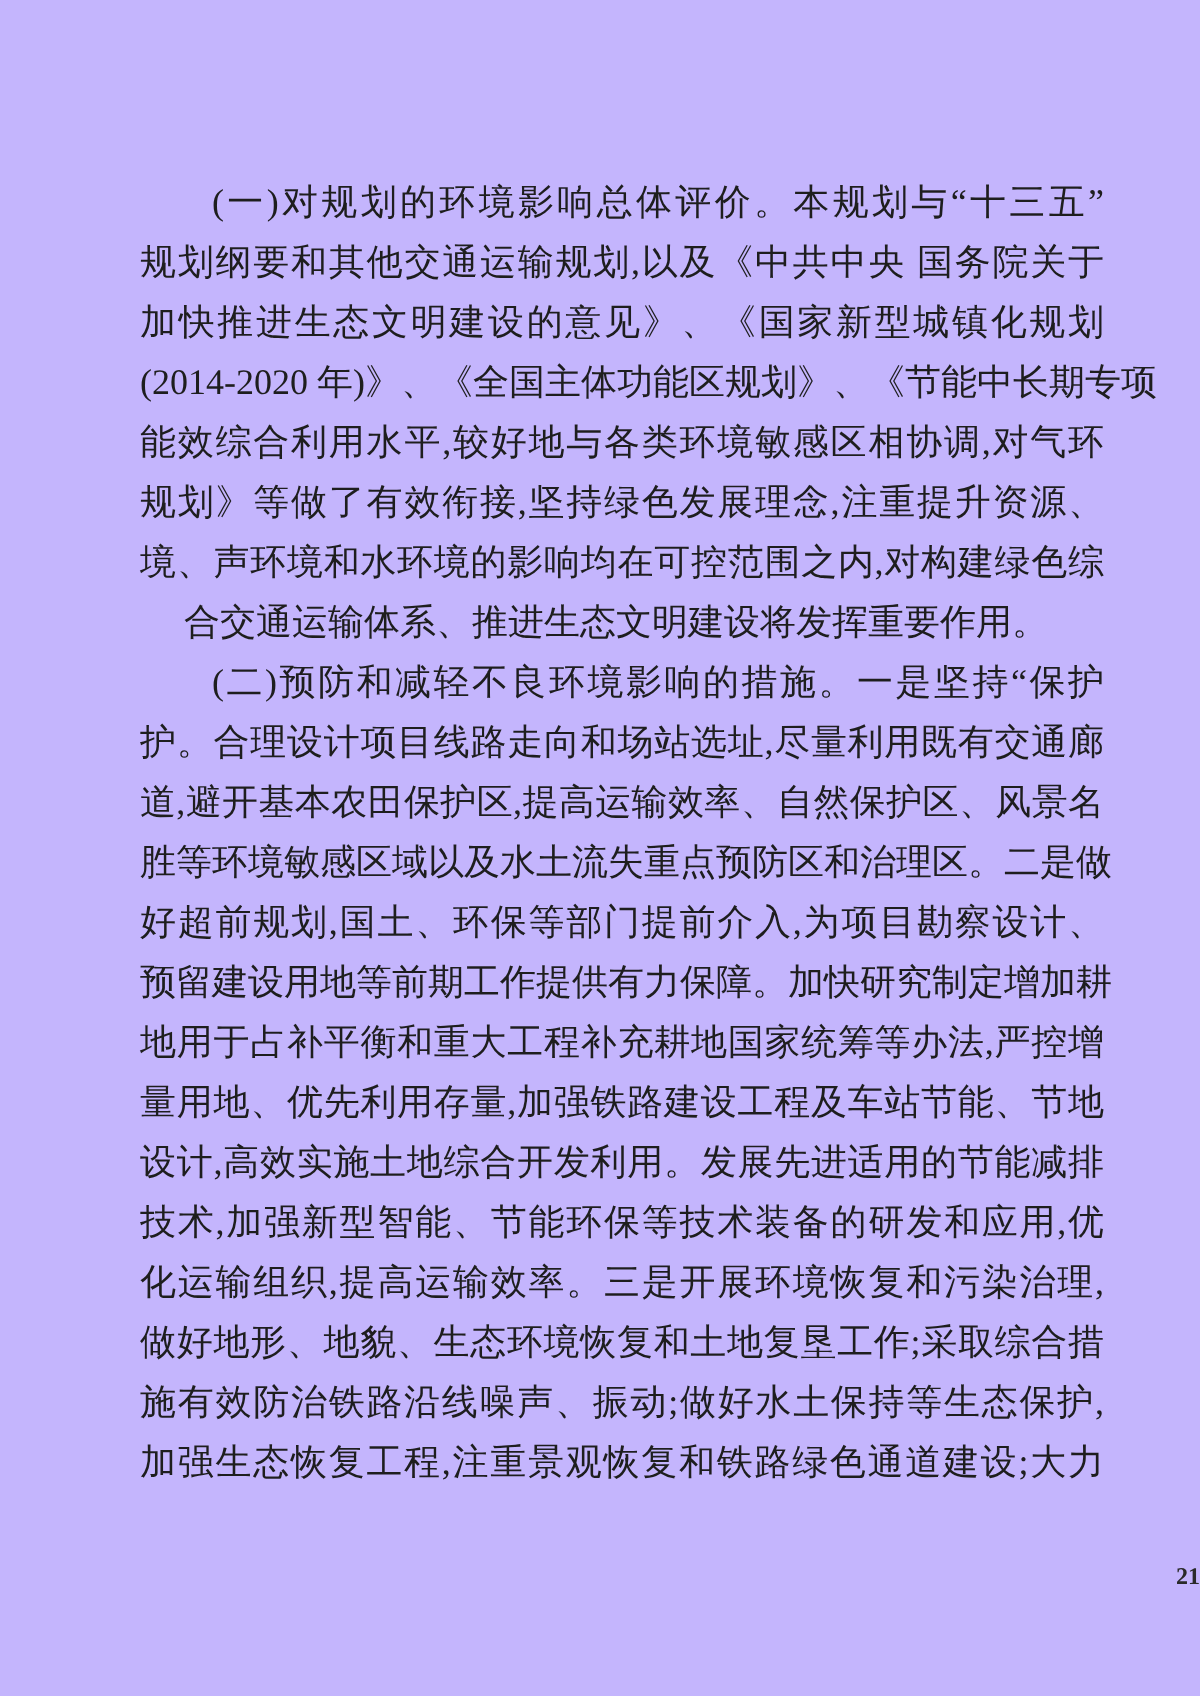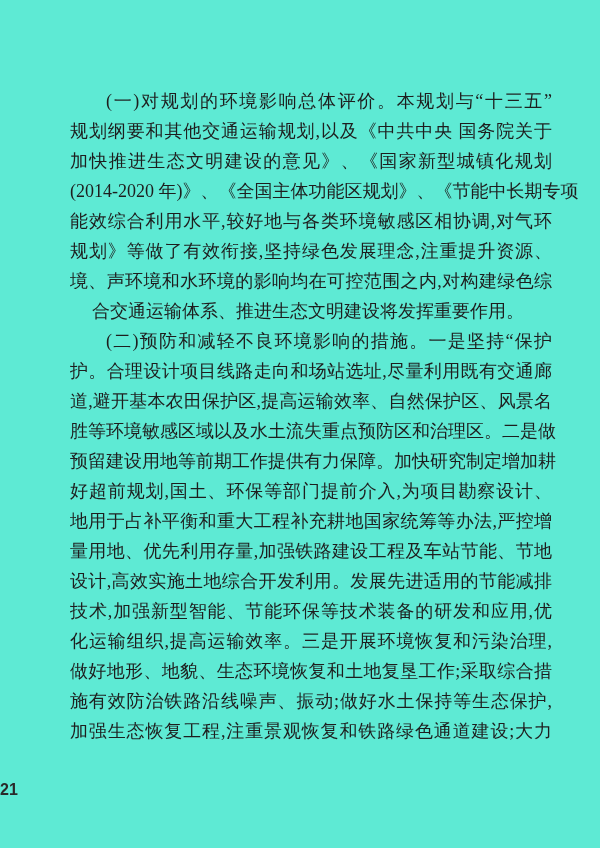--- a/index.html
+++ b/index.html
@@ -5,21 +5,21 @@
   html, body {
     margin: 0;
     padding: 0;
     background: #e8e8e8;
   }
   .page {
     position: relative;
     width: 600px;
     height: 848px;
     margin: 0;
-    background: #5eead4;
+    background: #c4b5fd;
     overflow: hidden;
     font-family: "Liberation Serif", "DejaVu Serif", serif;
     color: #1e1e1e;
   }
   .text-block {
     position: absolute;
     left: 70px;
     top: 86px;
     width: 482px;
   }
@@ -40,46 +40,46 @@
   .doc-line.para-end-short {
     text-align-last: left;
     margin-left: 22px;
     -moz-text-align-last: left;
   }
   .page-number {
     position: absolute;
     left: 0;
     top: 781px;
     width: 100%;
-    text-align: left;
-    font-size: 16px;
+    text-align: right;
+    font-size: 12px;
     font-weight: bold;
     color: #2a2a2a;
-    font-family: Liberation Sans, sans-serif;
+    font-family: Liberation Serif, serif;
   }
 </style>
 </head>
 <body>
 
 <div class="page">
   <div class="text-block">
       <div class="doc-line para-first">(一)对规划的环境影响总体评价。本规划与“十三五”</div>
       <div class="doc-line">规划纲要和其他交通运输规划,以及《中共中央 国务院关于</div>
       <div class="doc-line">加快推进生态文明建设的意见》、《国家新型城镇化规划</div>
       <div class="doc-line">(2014-2020 年)》、《全国主体功能区规划》、《节能中长期专项</div>
       <div class="doc-line">能效综合利用水平,较好地与各类环境敏感区相协调,对气环</div>
       <div class="doc-line">规划》等做了有效衔接,坚持绿色发展理念,注重提升资源、</div>
       <div class="doc-line">境、声环境和水环境的影响均在可控范围之内,对构建绿色综</div>
       <div class="doc-line para-end-short">合交通运输体系、推进生态文明建设将发挥重要作用。</div>
       <div class="doc-line para-first">(二)预防和减轻不良环境影响的措施。一是坚持“保护</div>
       <div class="doc-line">护。合理设计项目线路走向和场站选址,尽量利用既有交通廊</div>
       <div class="doc-line">道,避开基本农田保护区,提高运输效率、自然保护区、风景名</div>
       <div class="doc-line">胜等环境敏感区域以及水土流失重点预防区和治理区。二是做</div>
+      <div class="doc-line">好超前规划,国土、环保等部门提前介入,为项目勘察设计、</div>
       <div class="doc-line">预留建设用地等前期工作提供有力保障。加快研究制定增加耕</div>
-      <div class="doc-line">好超前规划,国土、环保等部门提前介入,为项目勘察设计、</div>
       <div class="doc-line">地用于占补平衡和重大工程补充耕地国家统筹等办法,严控增</div>
       <div class="doc-line">量用地、优先利用存量,加强铁路建设工程及车站节能、节地</div>
       <div class="doc-line">设计,高效实施土地综合开发利用。发展先进适用的节能减排</div>
       <div class="doc-line">技术,加强新型智能、节能环保等技术装备的研发和应用,优</div>
       <div class="doc-line">化运输组织,提高运输效率。三是开展环境恢复和污染治理,</div>
       <div class="doc-line">做好地形、地貌、生态环境恢复和土地复垦工作;采取综合措</div>
       <div class="doc-line">施有效防治铁路沿线噪声、振动;做好水土保持等生态保护,</div>
       <div class="doc-line">加强生态恢复工程,注重景观恢复和铁路绿色通道建设;大力</div>
     </div>
   <div class="page-number">21</div>

